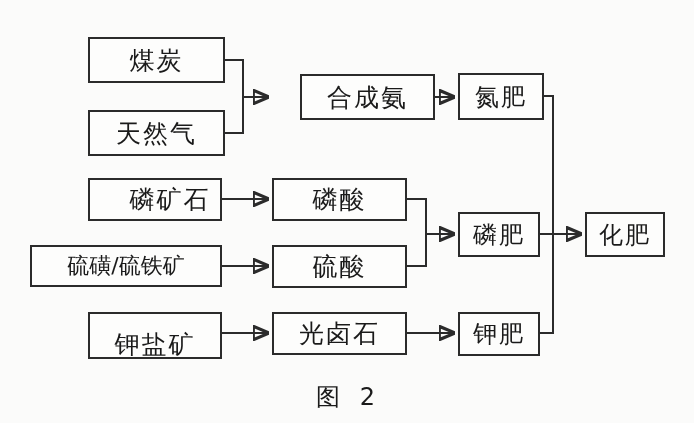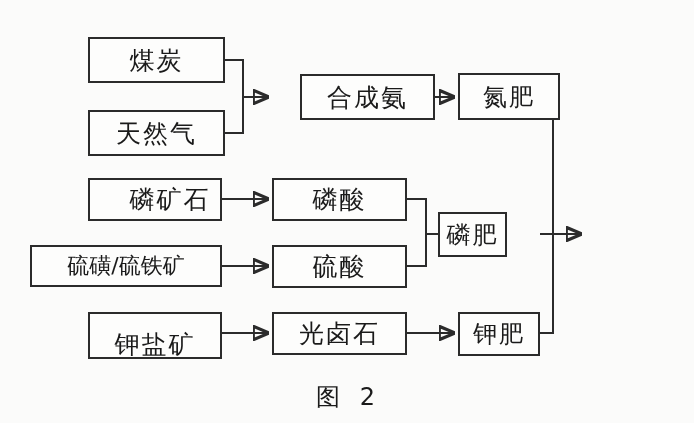--- a/index.html
+++ b/index.html
@@ -90,52 +90,55 @@
   </div>
 
   <div class="node n-big" style="left:88px;  top:110px; width:137px; height:46px;text-align:right;">
     <span>天然气</span>
   </div>
 
   <div class="node n-big" style="left:272px; top:74px;  width:135px; height:46px;margin-left:28px;">
     <span>合成氨</span>
   </div>
 
-  <div class="node n-mid" style="left:458px; top:73px;  width:102px;  height:47px;text-align:right;">
+  <div class="node n-mid" style="left:458px; top:73px;  width:86px;  height:47px;text-align:right;">
     <span>氮肥</span>
   </div>
 
   <div class="node n-big" style="left:88px;  top:178px; width:134px; height:43px;padding-left:30px;">
     <span>磷矿石</span>
   </div>
 
   <div class="node n-big" style="left:272px; top:178px; width:135px; height:43px;">
     <span>磷酸</span>
   </div>
 
   <div class="node n-sm" style="left:30px;  top:245px; width:192px; height:42px;">
     <span>硫磺/硫铁矿</span>
   </div>
 
   <div class="node n-big" style="left:272px; top:245px; width:135px; height:43px;">
     <span>硫酸</span>
   </div>
 
-  <div class="node n-mid" style="left:438px; top:212px; width:69px;  height:45px;">
+  <div class="node n-mid" style="left:458px; top:212px; width:82px;  height:45px;">
     <span>磷肥</span>
   </div>
 
   <div class="node n-big" style="left:88px;  top:312px; width:134px; height:47px;align-items:flex-end;">
     <span>钾盐矿</span>
   </div>
 
   <div class="node n-big" style="left:272px; top:312px; width:135px; height:43px;">
     <span>光卤石</span>
   </div>
 
   <div class="node n-mid" style="left:458px; top:312px; width:82px;  height:44px;">
     <span>钾肥</span>
   </div>
 
+  <div class="node n-mid" style="left:585px; top:212px; width:80px;  height:45px;">
+    <span>化肥</span>
+  </div>
 
   <div class="caption" style="left:316px; top:381px;">图 2</div>
 
 </div>
 
 </body></html>

